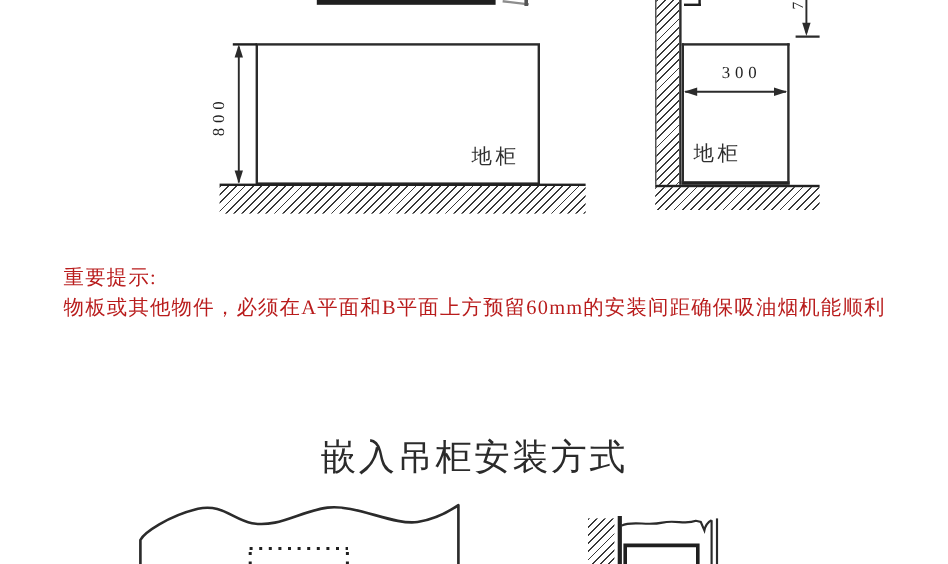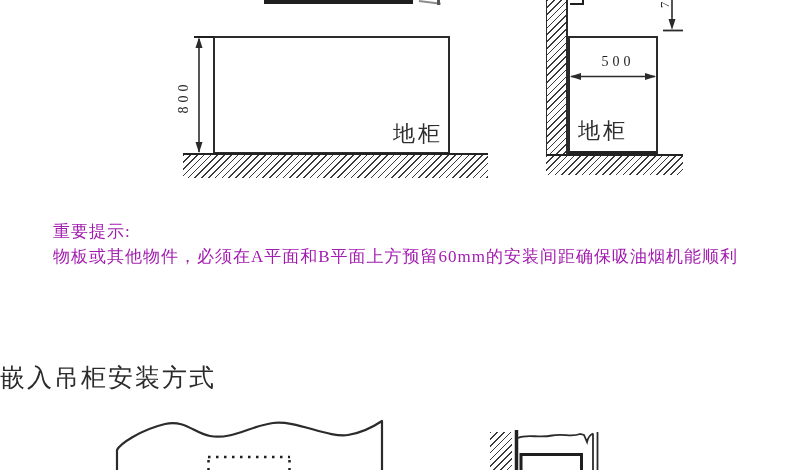--- a/index.html
+++ b/index.html
@@ -59,32 +59,32 @@
   .remnant-rect { left:264px; top:0px; width:149px; height:4px; }
   .remnant-diag {
     left:419px; top:0px; width:22px; height:2px; background:#8d8d8d;
     transform:rotate(7deg); transform-origin:left top;
   }
   .remnant-stub { left:437px; top:0px; width:2.5px; height:5px; background:#555; }
   .remnant-corner-h { left:570px; top:2.5px; width:14px; height:2px; }
   .remnant-corner-v { left:582px; top:0px; width:2px; height:5px; }
 
   .cab-label {
-    font-size:22px; letter-spacing:3px; color:#2f2f2f; white-space:nowrap;
+    font-size:17px; letter-spacing:3px; color:#2f2f2f; white-space:nowrap;
   }
 
   
-  .notice { left:53px; top:219px; width:706px; color:#a21caf; }
+  .notice { left:53px; top:219px; width:706px; color:#b91c1c; }
   .notice-title { font-size:17px; letter-spacing:1px; line-height:25px; }
   .notice-line { font-size:17px; letter-spacing:1px; line-height:25px; white-space:nowrap; }
 
   
   .heading {
-    left:0; top:361px; width:790px; 
-    font-family:"Liberation Sans", sans-serif; font-size:25px;
+    left:0; top:361px; width:790px; text-align:center;
+    font-family:"Liberation Sans", sans-serif; font-size:30px;
     letter-spacing:2px; color:#2b2b2b; font-weight:500;
   }
 
   
   .svg-abs { position:absolute; }
   .wall-bottom { left:490px; top:432px; width:22px; height:38px; }
 </style>
 </head>
 <body>
 
@@ -107,21 +107,21 @@
   <div class="abs cab-label label-dg-left">地柜</div>
   <div class="abs hatch ground ground-left"></div>
 
   <div class="abs hatch wall-right"></div>
   <div class="abs cabinet-right"></div>
   <svg class="abs dim-h-svg" width="88" height="13">
     <line x1="2" y1="6.5" x2="86" y2="6.5" stroke="#2b2b2b" stroke-width="1.6"></line>
     <polygon points="1,6.5 12,3 12,10" fill="#2b2b2b"></polygon>
     <polygon points="87,6.5 76,3 76,10" fill="#2b2b2b"></polygon>
   </svg>
-  <div class="abs dim-600">500</div>
+  <div class="abs dim-600">300</div>
   <div class="abs cab-label label-dg-right">地柜</div>
   <div class="abs hatch ground ground-right"></div>
   <svg class="abs dim-top-svg" width="28" height="34">
     <line x1="13" y1="0" x2="13" y2="27" stroke="#2b2b2b" stroke-width="1.6"></line>
     <polygon points="13,30 9.5,19 16.5,19" fill="#2b2b2b"></polygon>
     <line x1="4" y1="30.5" x2="24" y2="30.5" stroke="#2b2b2b" stroke-width="1.8"></line>
   </svg>
   <div class="abs dim-7">7</div>
 
   <div class="abs notice">

